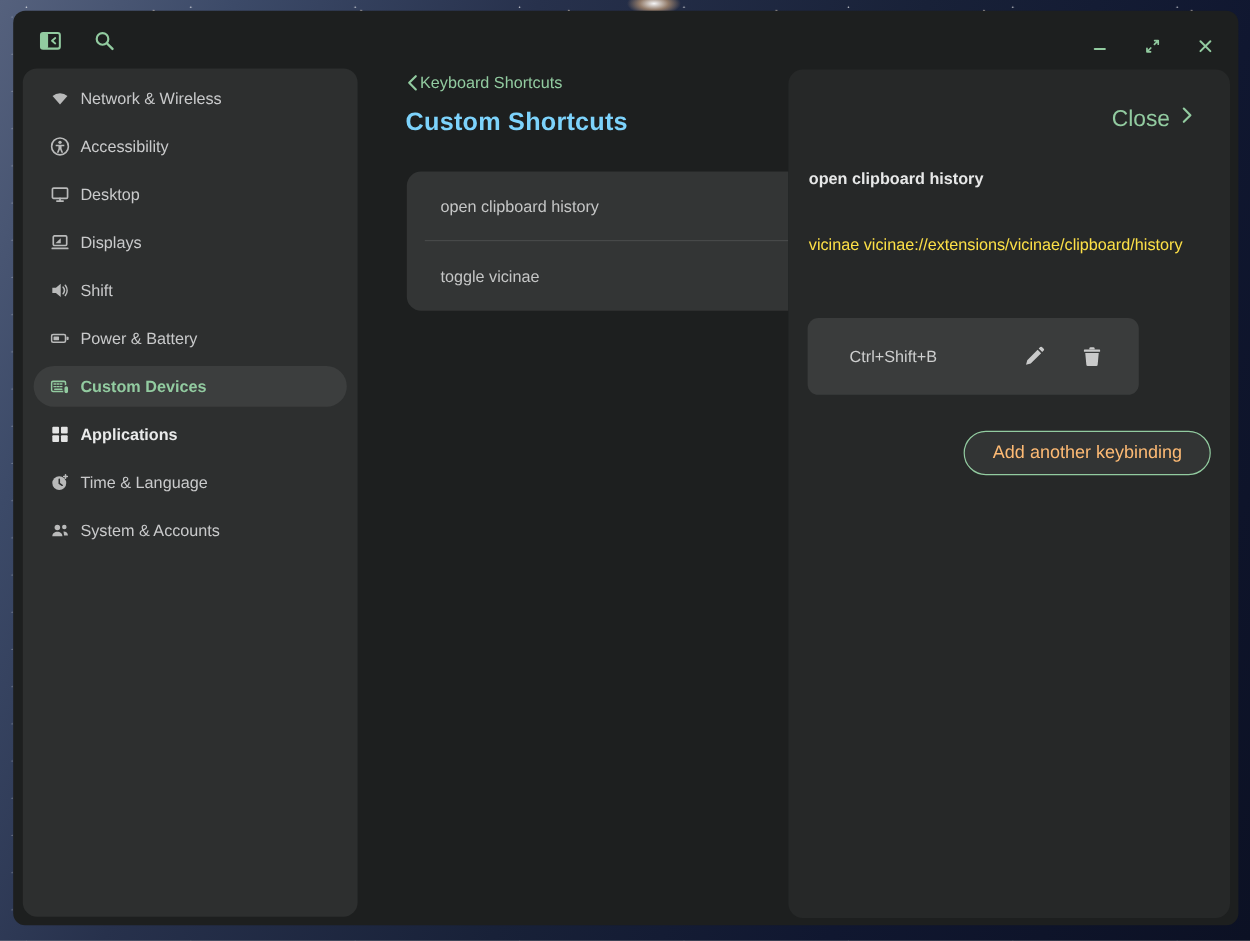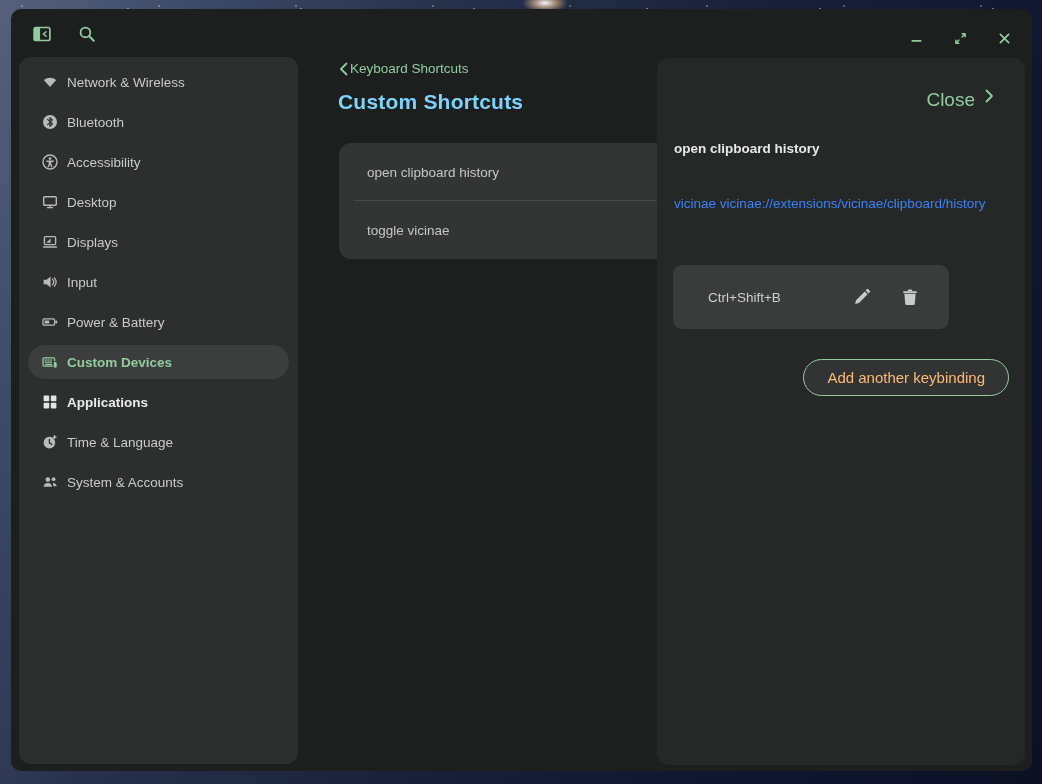--- a/index.html
+++ b/index.html
@@ -73,21 +73,21 @@
   .close-link {
     position:absolute; top:31px; right:30px; display:flex; align-items:flex-start; gap:8px;
     color: var(--accent-green, #92cba0); font-size:19px; cursor:pointer;
   }
   .panel-heading {
     position:absolute; left:17px; top:83px; right:16px;
     color:#e7e8e8; font-size:13.5px; font-weight:700;
   }
   .panel-command {
     position:absolute; left:17px; top:135px; width:336px;
-    color:#3b82f6; font-size:13.5px; line-height:21px; overflow-wrap:break-word;
+    color:#fde047; font-size:13.5px; line-height:21px; overflow-wrap:break-word;
   }
   .keybind-card {
     position:absolute; left:16px; top:207px; width:276px; height:64px;
     background: var(--keybind-bg, #3a3c3c); border-radius:9px;
     display:flex; align-items:center; padding:0 30px 0 35px;
   }
   .keybind-keys { color:#cdcece; font-size:13.5px; flex:1; }
   .icon-btn { width:18px; height:18px; cursor:pointer; display:flex; align-items:center; justify-content:center; }
   .keybind-card .icon-btn + .icon-btn { margin-left:30px; }
   .add-btn {
@@ -139,27 +139,20 @@
 
   <nav class="sidebar">
     <div class="side-item">
       <svg width="16" height="16" viewBox="0 0 16 16">
         <path d="M8 13 1.8 5.9a9.6 9.6 0 0 1 12.4 0Z" fill="#b9baba"></path>
       </svg>
       <span class="lbl">Network &amp; Wireless</span>
     </div>
     <div class="side-item">
       <svg width="16" height="16" viewBox="0 0 16 16">
-        <circle cx="8" cy="8" r="7" fill="#b9baba"></circle>
-        <path d="M5.6 5.4 10.4 10l-2.5 2.2V3.8L10.4 6 5.6 10.6" fill="none" stroke="#2d2f2f" stroke-width="1.2" stroke-linejoin="round" stroke-linecap="round"></path>
-      </svg>
-      <span class="lbl">Bluetooth</span>
-    </div>
-    <div class="side-item">
-      <svg width="16" height="16" viewBox="0 0 16 16">
         <circle cx="8" cy="8" r="7" fill="none" stroke="#b9baba" stroke-width="1.4"></circle>
         <circle cx="8" cy="4.6" r="1.4" fill="#b9baba"></circle>
         <path d="M4.4 6.6h7.2v1.3H9.3v2l1.4 3.3H9.2L8 10.4 6.8 13.2H5.3l1.4-3.3v-2H4.4z" fill="#b9baba"></path>
       </svg>
       <span class="lbl">Accessibility</span>
     </div>
     <div class="side-item">
       <svg width="16" height="16" viewBox="0 0 16 16">
         <rect x="1.7" y="2.7" width="12.6" height="8.6" rx="1" fill="none" stroke="#b9baba" stroke-width="1.4"></rect>
         <path d="M8 11.3v2M5.4 13.6h5.2" stroke="#b9baba" stroke-width="1.4" stroke-linecap="round"></path>
@@ -172,21 +165,21 @@
         <path d="M4.2 8.8 8.6 4.6v4.2z" fill="#b9baba"></path>
         <path d="M1.6 13h12.8" stroke="#b9baba" stroke-width="1.5" stroke-linecap="round"></path>
       </svg>
       <span class="lbl">Displays</span>
     </div>
     <div class="side-item">
       <svg width="16" height="16" viewBox="0 0 16 16">
         <path d="M1.6 5.8v4.4h3l4 3.3V2.5l-4 3.3z" fill="#b9baba"></path>
         <path d="M10.6 5.3a4.2 4.2 0 0 1 0 5.4M12.4 3.8a6.6 6.6 0 0 1 0 8.4" fill="none" stroke="#b9baba" stroke-width="1.3" stroke-linecap="round"></path>
       </svg>
-      <span class="lbl">Input</span>
+      <span class="lbl">Shift</span>
     </div>
     <div class="side-item">
       <svg width="16" height="16" viewBox="0 0 16 16">
         <rect x="1" y="4.8" width="11.6" height="6.4" rx="1.3" fill="none" stroke="#b9baba" stroke-width="1.3"></rect>
         <rect x="2.6" y="6.4" width="4.6" height="3.2" rx=".4" fill="#b9baba"></rect>
         <rect x="13.4" y="6.6" width="1.8" height="2.8" rx=".6" fill="#b9baba"></rect>
       </svg>
       <span class="lbl">Power &amp; Battery</span>
     </div>
     <div class="side-item selected">

